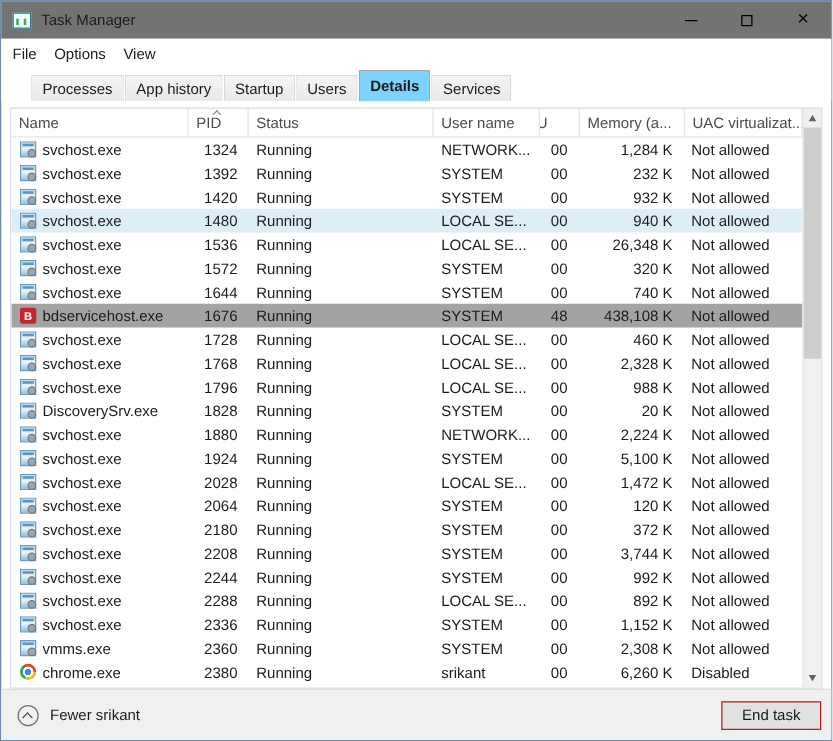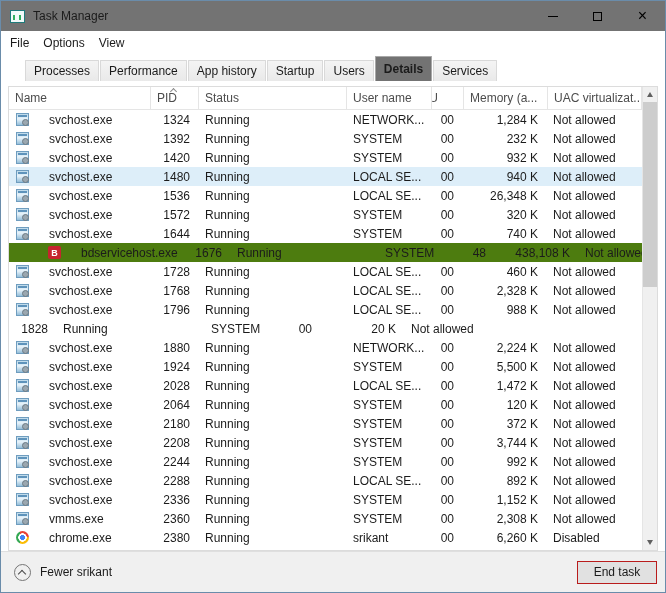--- a/index.html
+++ b/index.html
@@ -30,38 +30,38 @@
 
   
   .tabbar { height: 26px; flex: none; display: flex; align-items: flex-end; background: #fff; padding-left: 24px; }
   .tab {
     height: 21px; display: flex; align-items: center; padding: 0 8px; font-size: 12px;
     background: linear-gradient(#f4f4f4, #e9e9e9);
     border: 1px solid #d9d9d9; border-bottom: none;
     margin-right: 1px; border-radius: 1px 1px 0 0;
   }
   .tab.active {
-    height: 25px; background: #737373; font-weight: bold;
+    height: 25px; background: #7dd3fc; font-weight: bold;
     border: 1px solid #a8a8a8; border-bottom: none; position: relative; z-index: 2;
   }
 
   
   .table { flex: 1; margin: 5px 7px 0 7px; border: 1px solid #dcdcdc; display: flex; overflow: hidden; background: #fff; min-height: 0; }
   .table-main { flex: 1; min-width: 0; display: flex; flex-direction: column; }
   .thead { height: 23px; flex: none; display: flex; border-bottom: 1px solid #e5e5e5; }
   .th { position: relative; display: flex; align-items: center; padding: 0 6px; font-size: 12px; color: #4c4c4c; border-right: 1px solid #e5e5e5; white-space: nowrap; overflow: hidden; }
   .th.right { justify-content: flex-end; padding-right: 25px; }
   .sort-caret { position: absolute; top: 2px; left: 50%; margin-left: -4px; width: 5px; height: 5px; border-left: 1px solid #8a8a8a; border-top: 1px solid #8a8a8a; transform: rotate(45deg); }
   .tbody { flex: 1; min-height: 0; overflow: hidden; }
   .row { height: 19px; display: flex; align-items: center; font-size: 12px; }
-  .row.selected { background: #4d7c0f; padding-left: 32px; }
+  .row.selected { background: #a3a3a3; }
   .row.highlight { background: #ddeef9; }
   .cell { padding: 0 6px; white-space: nowrap; overflow: hidden; }
   .cell.num { text-align: right; padding-right: 9px; }
-  .cell-name { display: flex; align-items: center; gap: 20px; padding-left: 7px; }
+  .cell-name { display: flex; align-items: center; gap: 5px; padding-left: 7px; }
 
   .col-name   { width: 142px; flex: none; }
   .col-pid    { width: 48px;  flex: none; }
   .col-status { width: 148px; flex: none; }
   .col-user   { width: 85px;  flex: none; }
   .col-cpu    { width: 31px;  flex: none; }
   .col-mem    { width: 84px;  flex: none; }
   .col-uac    { flex: 1; min-width: 0; }
 
   
@@ -112,21 +112,20 @@
   </div>
 
   <div class="menubar">
     <span class="menu-item">File</span>
     <span class="menu-item">Options</span>
     <span class="menu-item">View</span>
   </div>
 
   <div class="tabbar">
     <div class="tab">Processes</div>
-    <div class="tab">Performance</div>
     <div class="tab">App history</div>
     <div class="tab">Startup</div>
     <div class="tab">Users</div>
     <div class="tab active">Details</div>
     <div class="tab">Services</div>
   </div>
 
   <div class="table">
     <div class="table-main">
       <div class="thead">
@@ -280,20 +279,24 @@
               <span>svchost.exe</span>
             </div>
             <div class="cell col-pid num">1796</div>
             <div class="cell col-status">Running</div>
             <div class="cell col-user">LOCAL SE...</div>
             <div class="cell col-cpu num">00</div>
             <div class="cell col-mem num">988 K</div>
             <div class="cell col-uac">Not allowed</div>
           </div>
           <div class="row">
+            <div class="cell col-name cell-name">
+              <span class="proc-icon icon-exe-window"></span>
+              <span>DiscoverySrv.exe</span>
+            </div>
             <div class="cell col-pid num">1828</div>
             <div class="cell col-status">Running</div>
             <div class="cell col-user">SYSTEM</div>
             <div class="cell col-cpu num">00</div>
             <div class="cell col-mem num">20 K</div>
             <div class="cell col-uac">Not allowed</div>
           </div>
           <div class="row">
             <div class="cell col-name cell-name">
               <span class="proc-icon icon-exe-window"></span>
@@ -308,21 +311,21 @@
           </div>
           <div class="row">
             <div class="cell col-name cell-name">
               <span class="proc-icon icon-exe-window"></span>
               <span>svchost.exe</span>
             </div>
             <div class="cell col-pid num">1924</div>
             <div class="cell col-status">Running</div>
             <div class="cell col-user">SYSTEM</div>
             <div class="cell col-cpu num">00</div>
-            <div class="cell col-mem num">5,500 K</div>
+            <div class="cell col-mem num">5,100 K</div>
             <div class="cell col-uac">Not allowed</div>
           </div>
           <div class="row">
             <div class="cell col-name cell-name">
               <span class="proc-icon icon-exe-window"></span>
               <span>svchost.exe</span>
             </div>
             <div class="cell col-pid num">2028</div>
             <div class="cell col-status">Running</div>
             <div class="cell col-user">LOCAL SE...</div>

